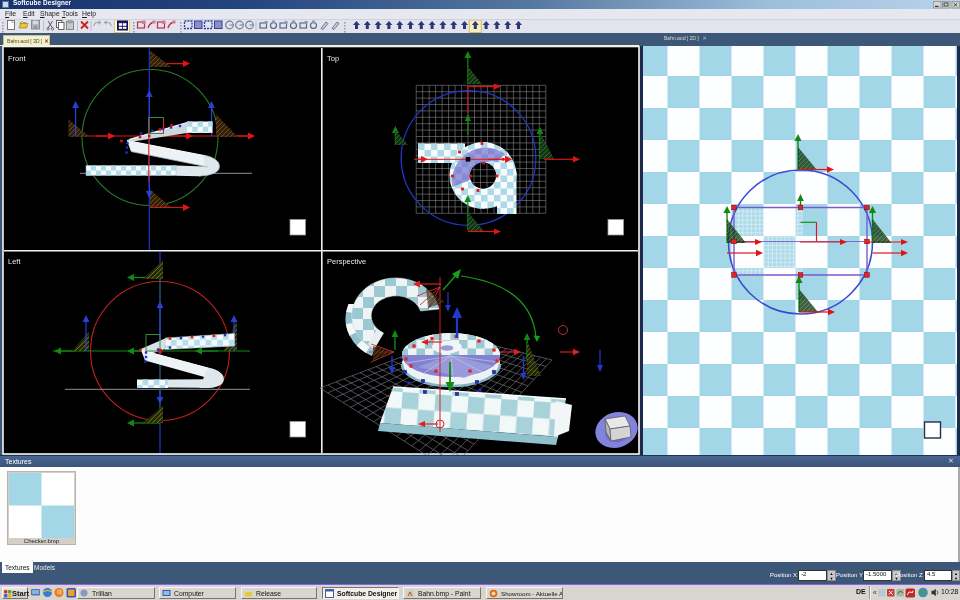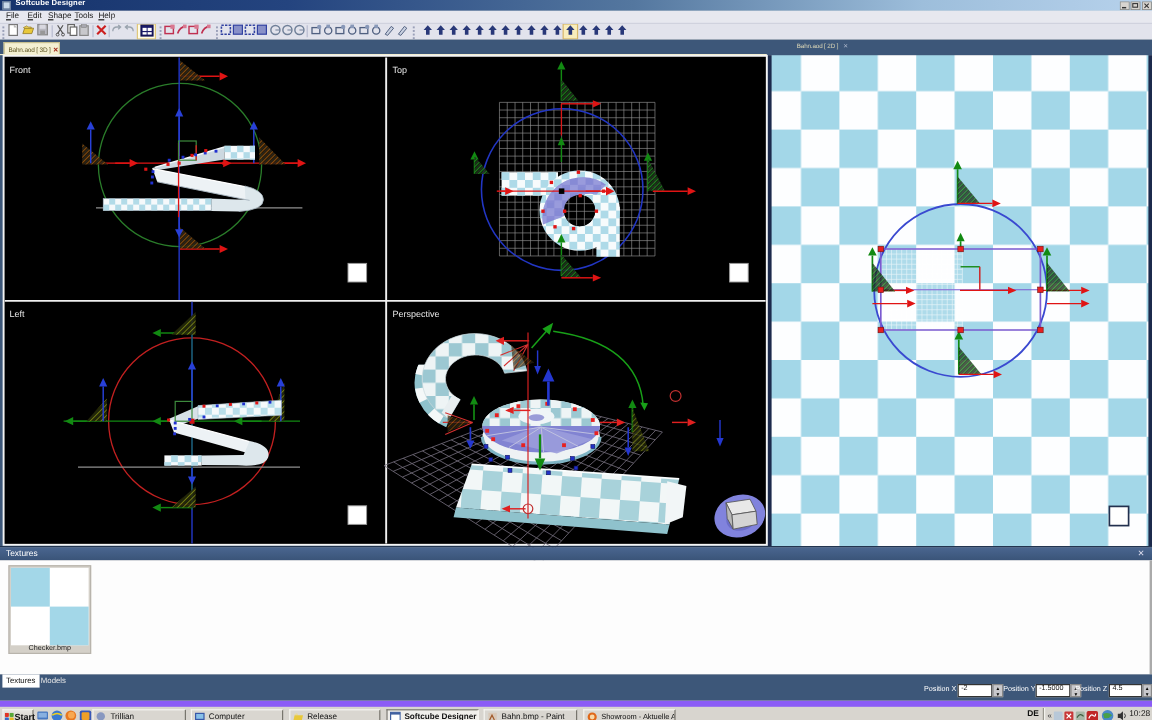--- a/index.html
+++ b/index.html
@@ -843,21 +843,21 @@
  <span class="ab" style="left:770px;top:10px;font-size:6px;color:#fff">Position X</span>
  <div class="ab" style="left:798px;top:8px;width:29px;height:11px;background:#fff;border:1px solid #333;font-size:6px;color:#111;padding-left:2px">-2</div>
  <div class="ab" style="left:827px;top:8px;width:9px;height:11px;background:#c8c8cc;border:1px solid #888;font-size:4px;text-align:center;line-height:5px">▲<br>▼</div>
  <span class="ab" style="left:836px;top:10px;font-size:6px;color:#fff">Position Y</span>
  <div class="ab" style="left:863px;top:8px;width:29px;height:11px;background:#fff;border:1px solid #333;font-size:6px;color:#111;padding-left:2px">-1.5000</div>
  <div class="ab" style="left:892px;top:8px;width:9px;height:11px;background:#c8c8cc;border:1px solid #888;font-size:4px;text-align:center;line-height:5px">▲<br>▼</div>
  <span class="ab" style="left:896px;top:10px;font-size:6px;color:#fff">Position Z</span>
  <div class="ab" style="left:924px;top:8px;width:28px;height:11px;background:#fff;border:1px solid #333;font-size:6px;color:#111;padding-left:2px">4.5</div>
  <div class="ab" style="left:952px;top:8px;width:8px;height:11px;background:#c8c8cc;border:1px solid #888;font-size:4px;text-align:center;line-height:5px">▲<br>▼</div>
 </div>
-<div class="ab" style="left:0;top:584px;width:960px;height:16px;background:#d8d5cf;border-top:5px solid #8b5cf6">
+<div class="ab" style="left:0;top:584px;width:960px;height:16px;background:#d8d5cf;border-top:1px solid #8b5cf6">
  <div class="ab" style="left:2px;top:1.5px;width:26px;height:12.5px;background:linear-gradient(#e8e6e0,#cfccc5);border:1px solid;border-color:#f6f5f1 #77756d #77756d #f6f5f1;font-size:7.5px;font-weight:bold;color:#111;padding:1px 0 0 9px">Start<svg width="8" height="8" style="position:absolute;left:1px;top:2px">
         <rect x="0" y="0" width="3.4" height="3.4" fill="#e03424" rx="0.8"></rect>
         <rect x="4" y="0" width="3.4" height="3.4" fill="#58a838" rx="0.8"></rect>
         <rect x="0" y="4" width="3.4" height="3.4" fill="#3868c8" rx="0.8"></rect>
         <rect x="4" y="4" width="3.4" height="3.4" fill="#e8b820" rx="0.8"></rect>
       </svg></div>
  <svg width="46" height="12" style="position:absolute;left:31px;top:2px">
   <rect x="0" y="2" width="9" height="6.5" fill="#4878c0" rx="1"></rect>
       <rect x="1" y="3" width="7" height="4" fill="#88b0e0"></rect>
   <circle cx="16.5" cy="5.5" r="4.5" fill="#3a7ad0"></circle>

